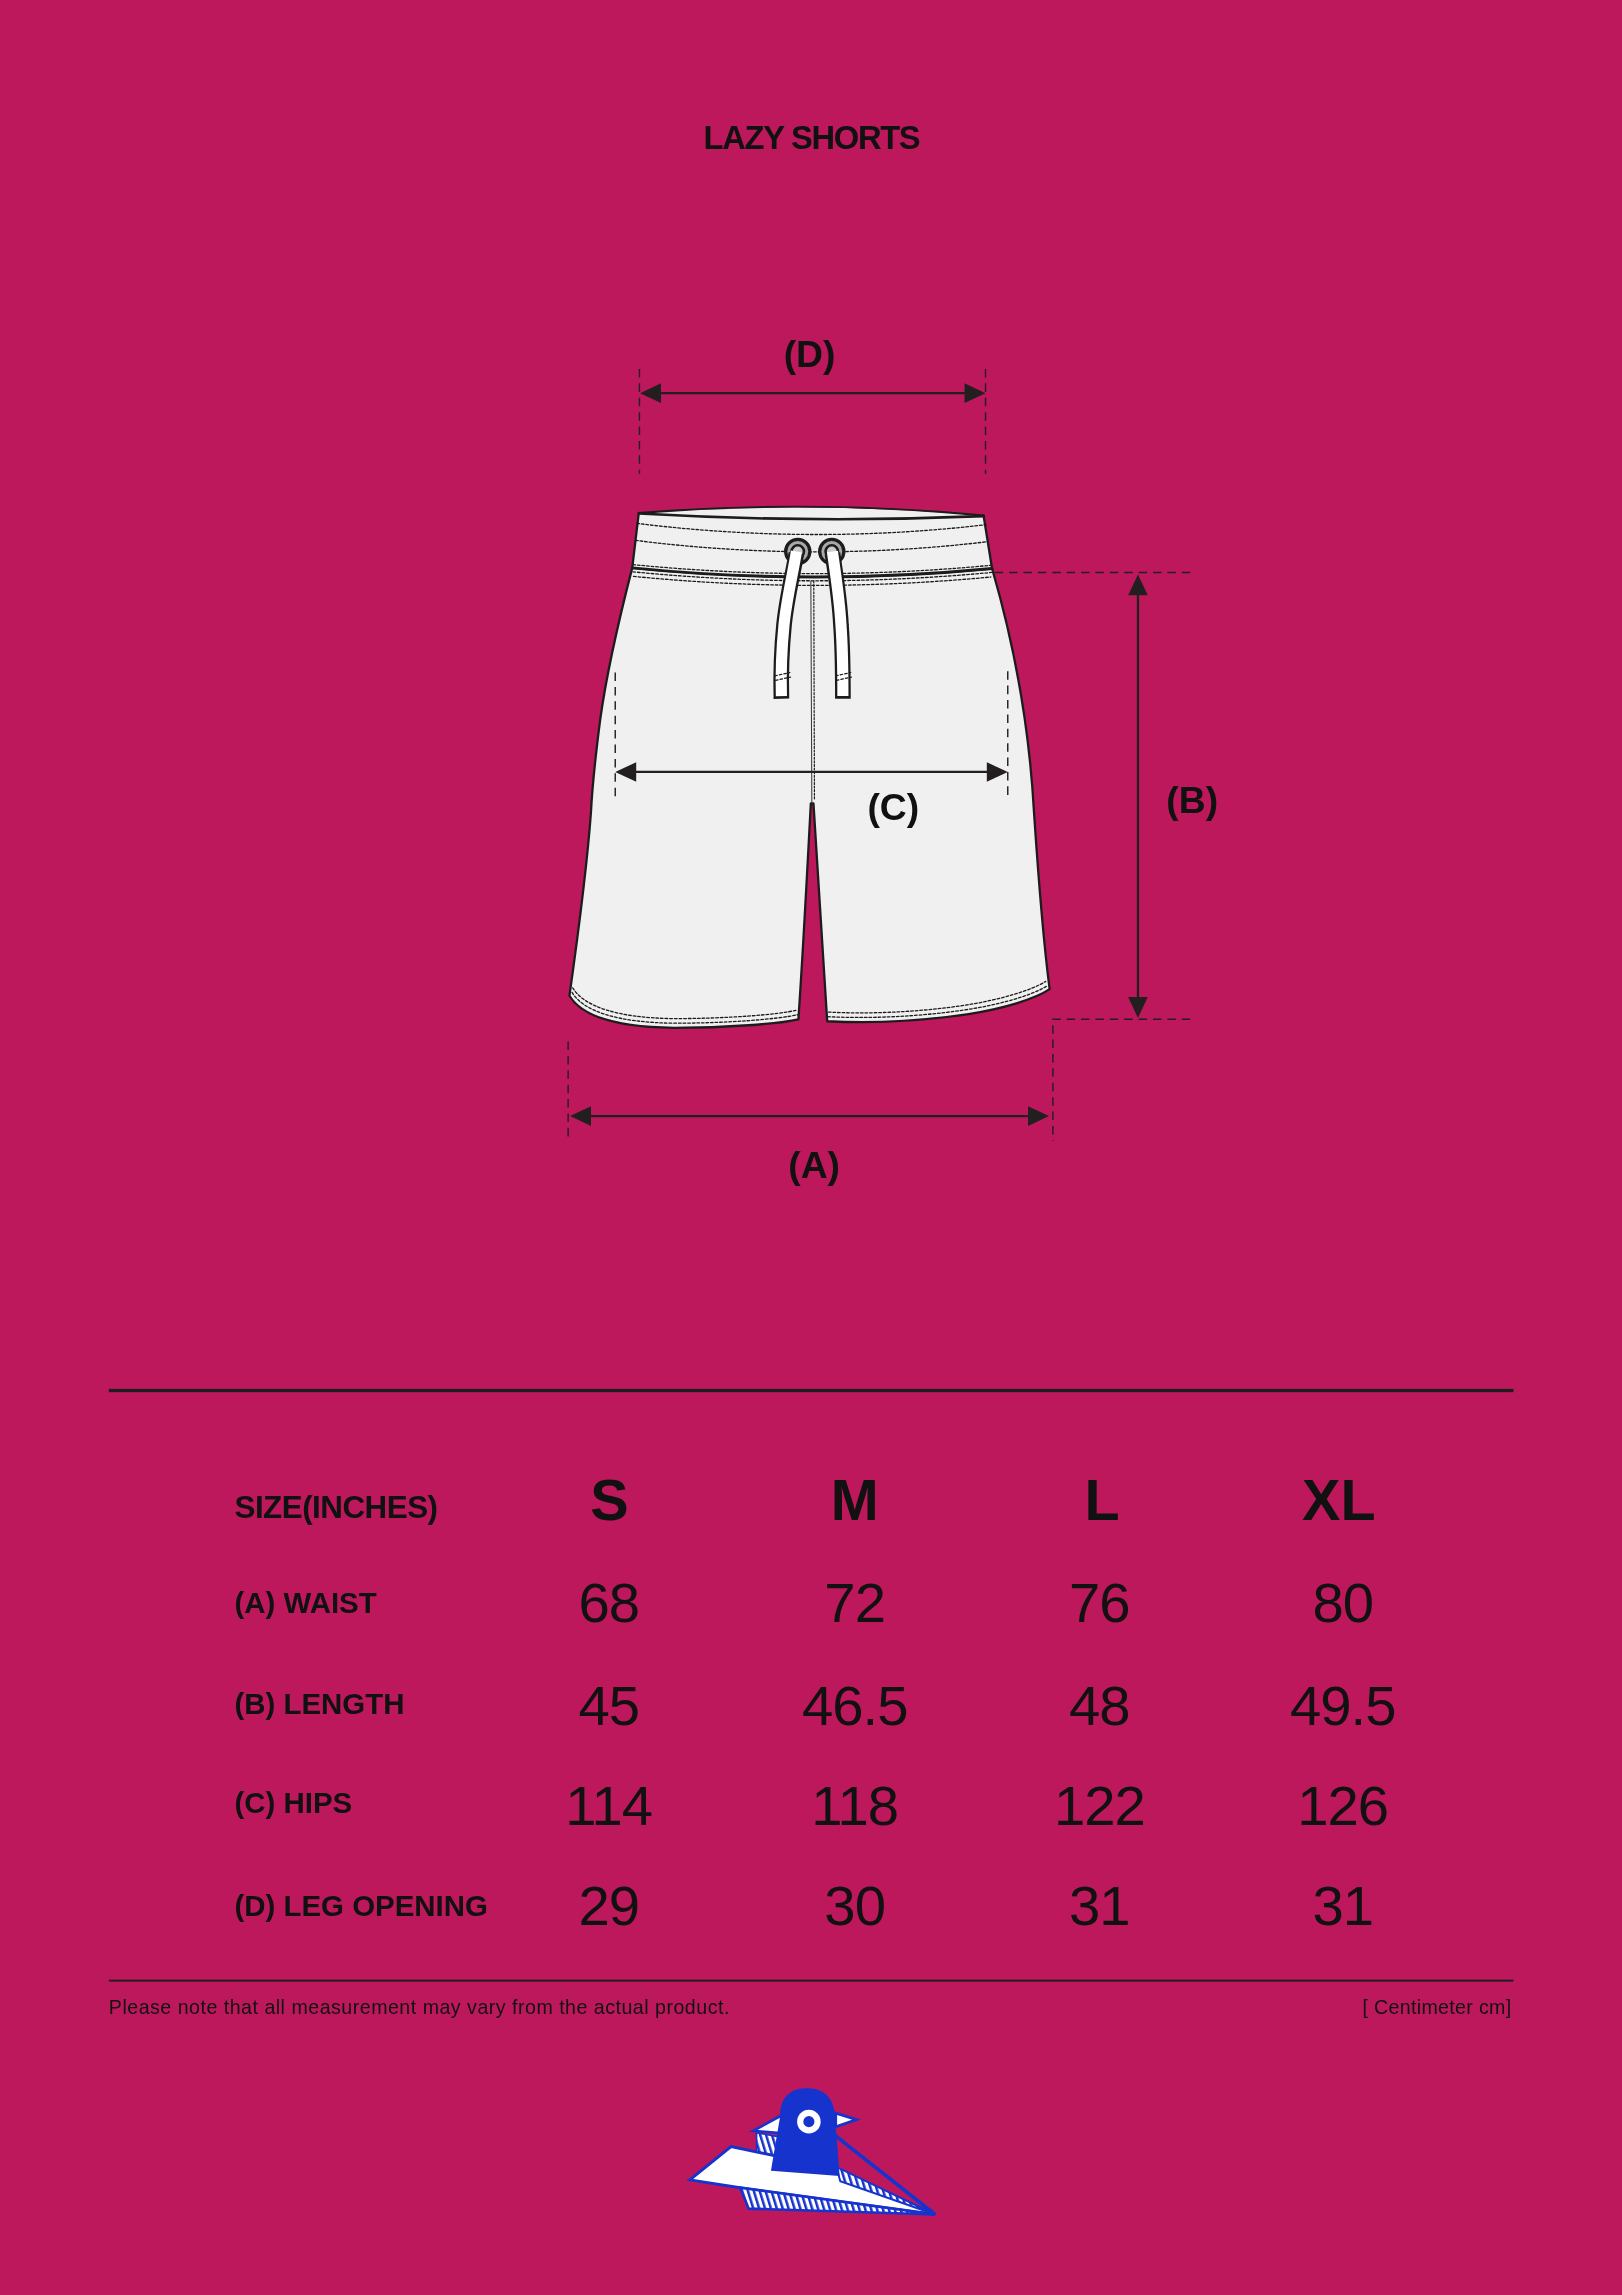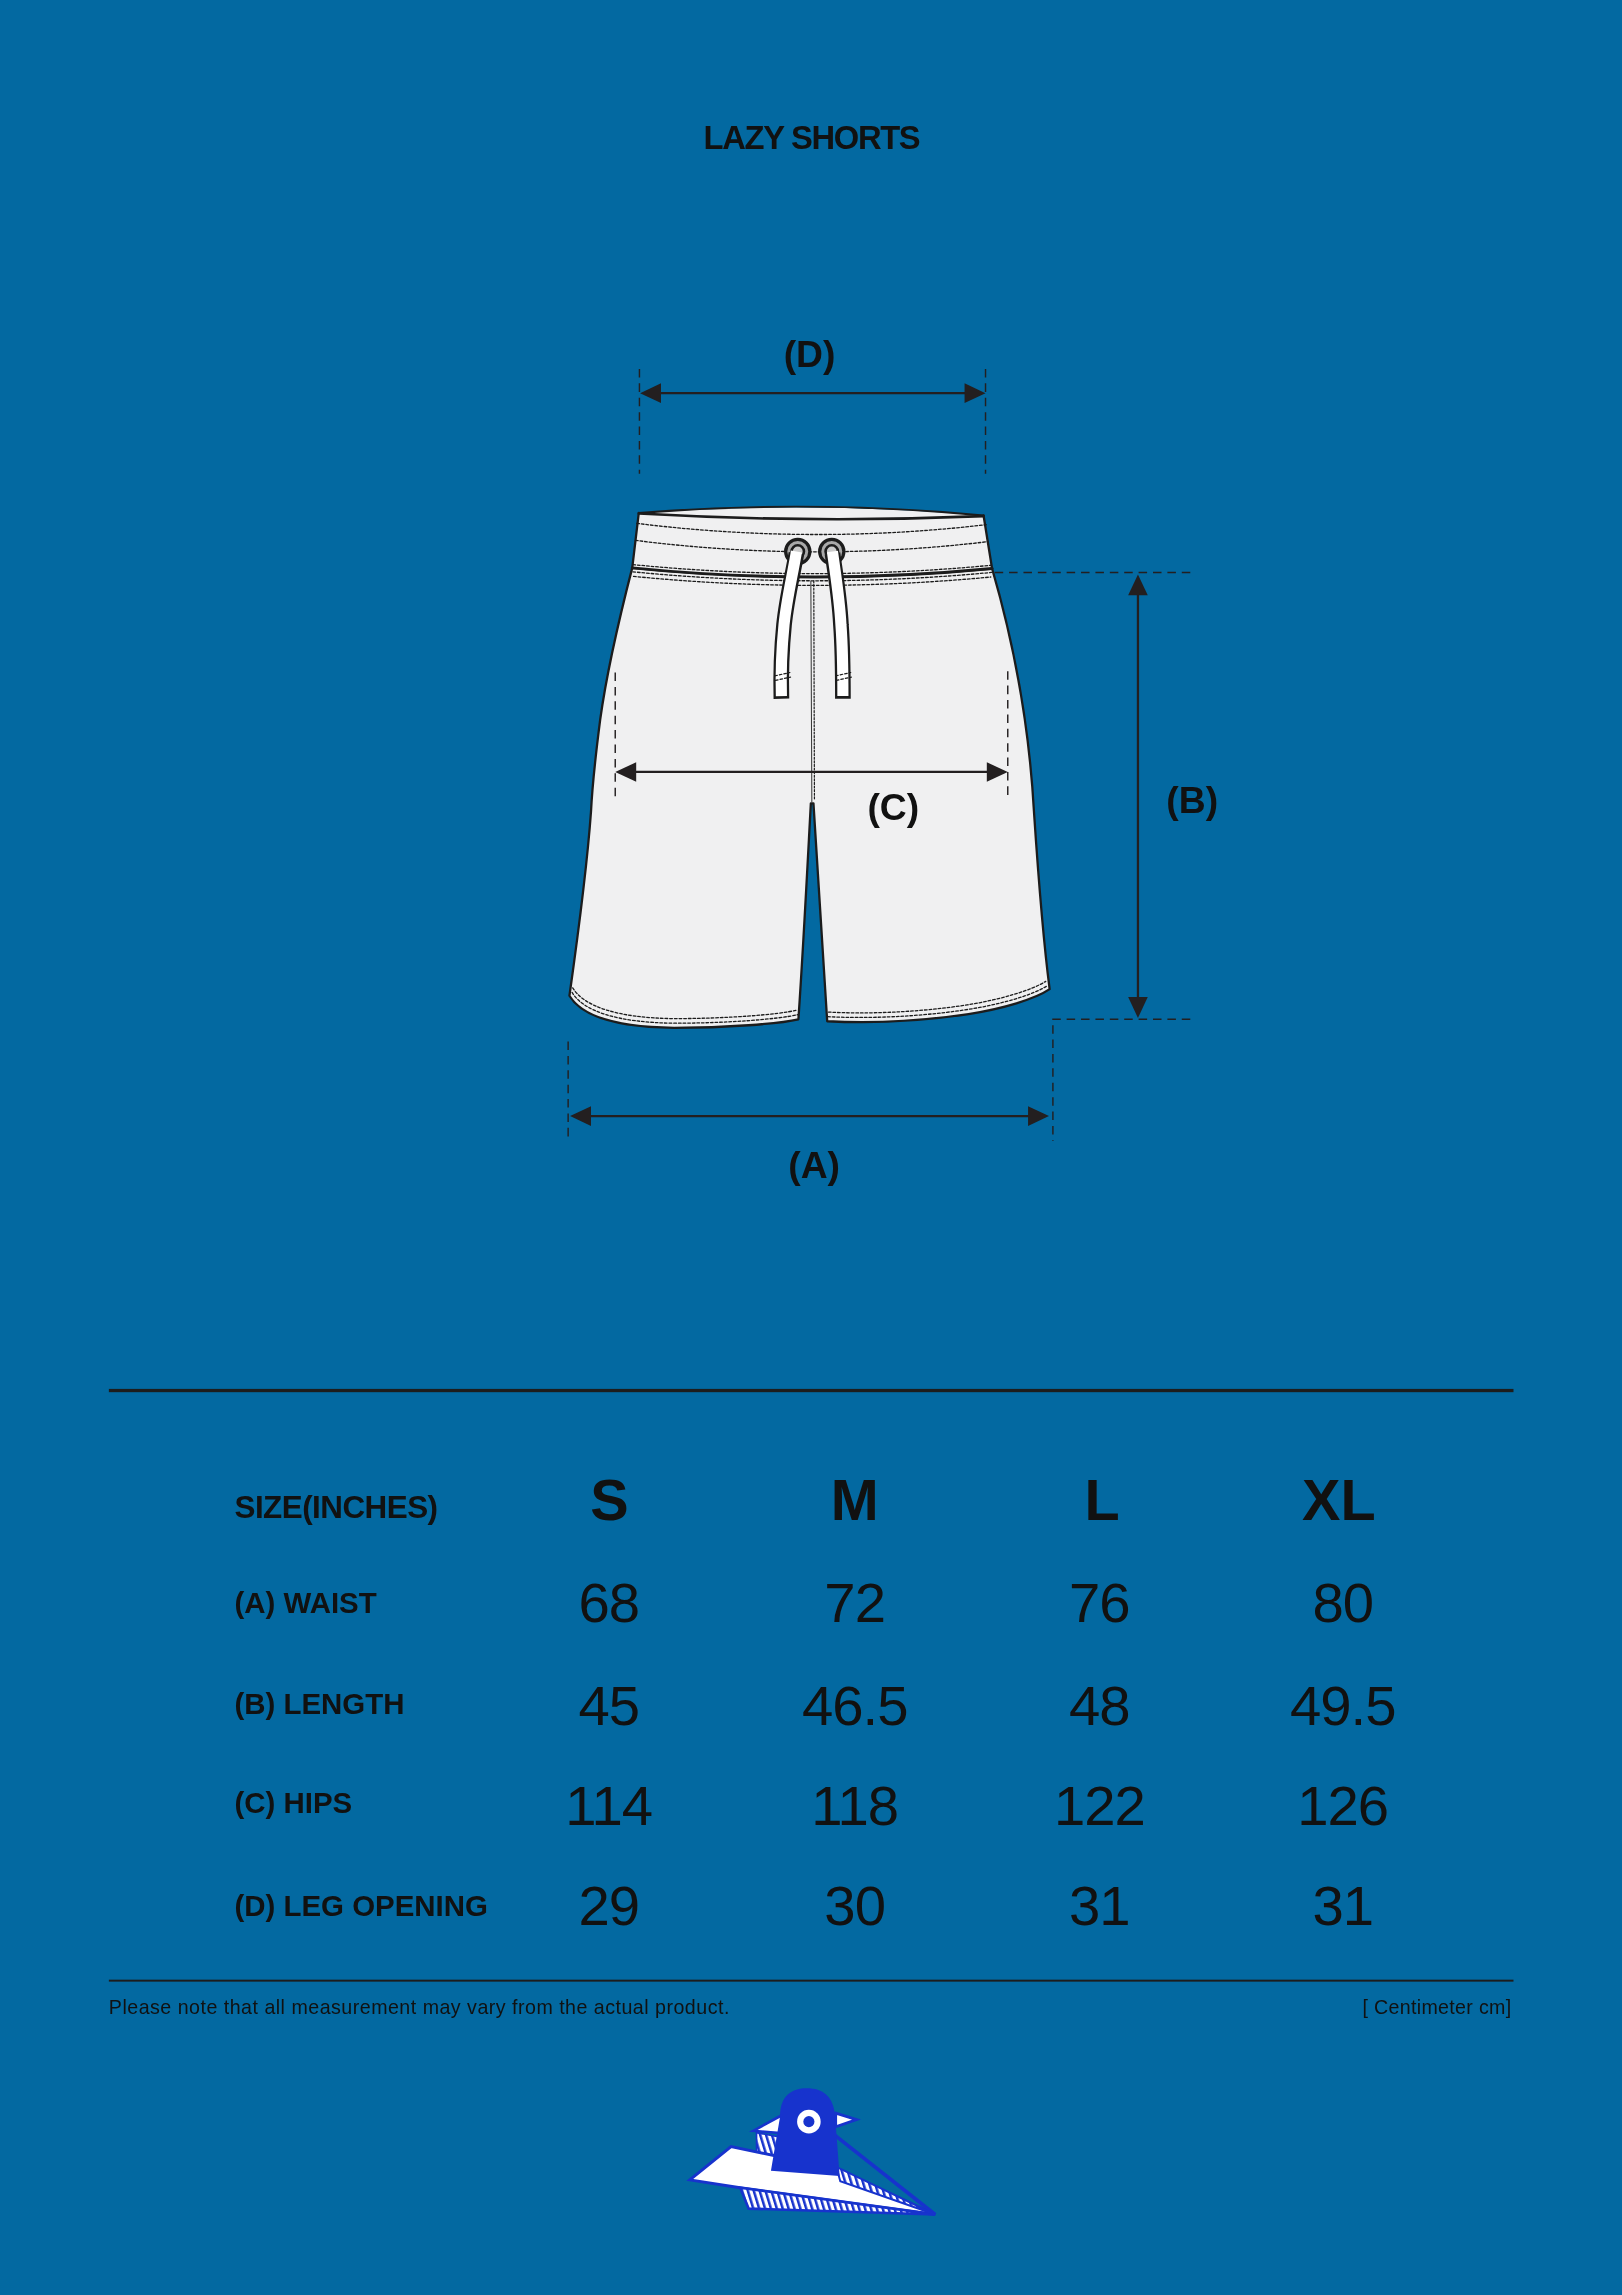--- a/index.html
+++ b/index.html
@@ -1,16 +1,16 @@
 <!DOCTYPE html>
 <html style="font-size:10.5px"><head>
 <meta charset="utf-8">
 <style>
   html,body{margin:0;padding:0;background:#ffffff;}
-  #page{position:relative;width:1623px;height:2295px;background:#0369a1;overflow:hidden;
+  #page{position:relative;width:1623px;height:2295px;background:#be185d;overflow:hidden;
         font-family:"Liberation Sans",sans-serif;}
   svg{position:absolute;left:0;top:0;}
   text{font-family:"Liberation Sans",sans-serif;fill:#111111;}
 </style>
 </head>
 <body>
 <div id="page">
 <svg width="1623" height="2295" viewBox="0 0 2480 3508">
 <defs>
 

